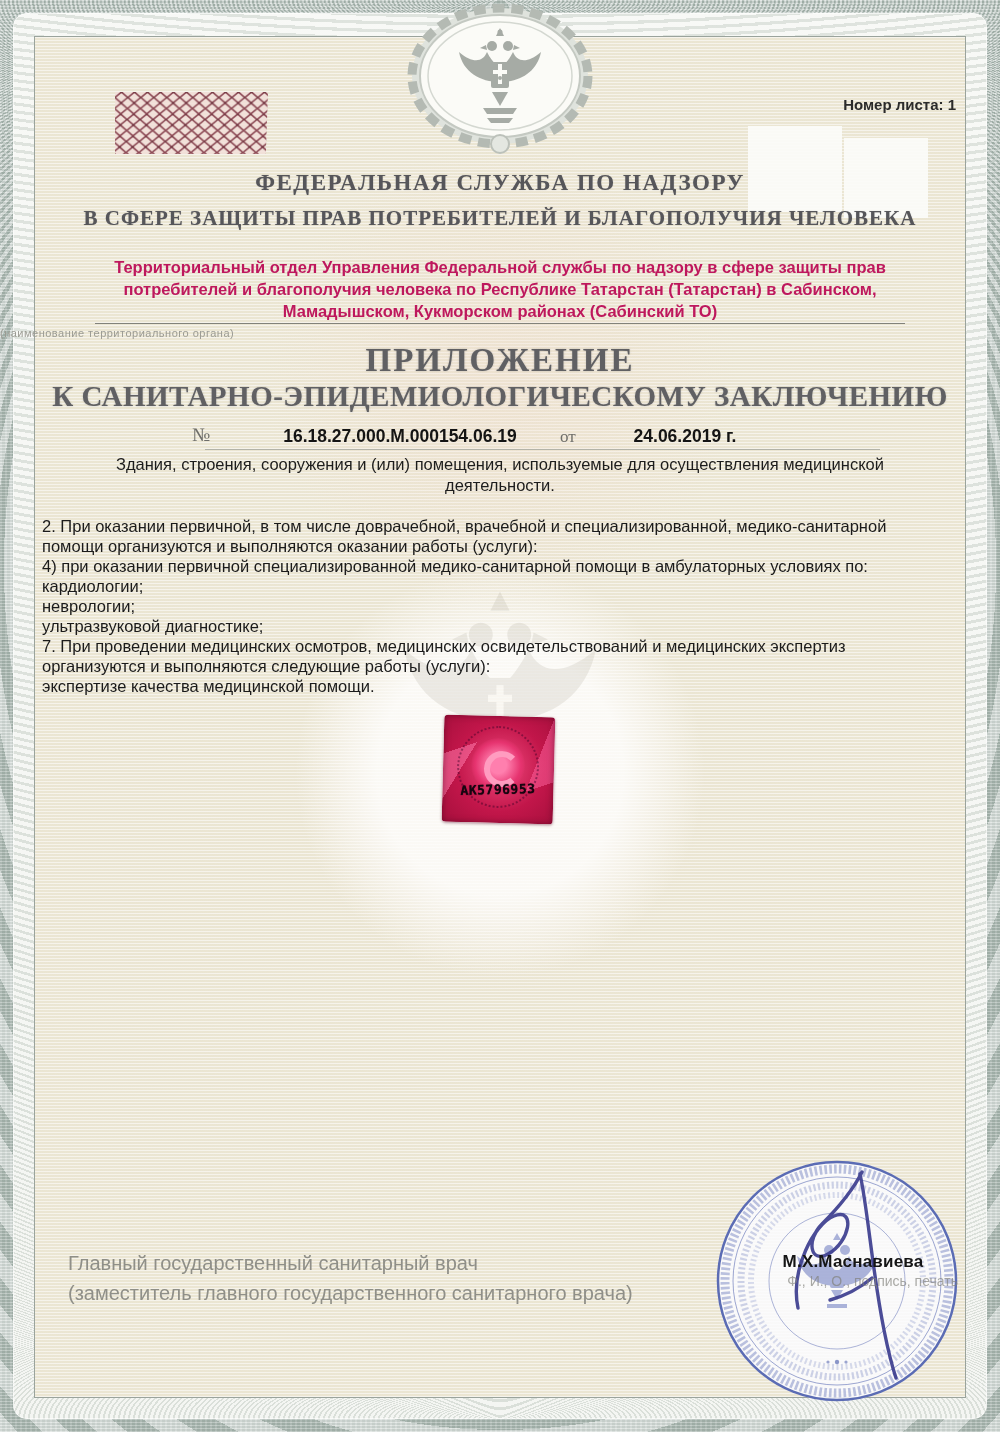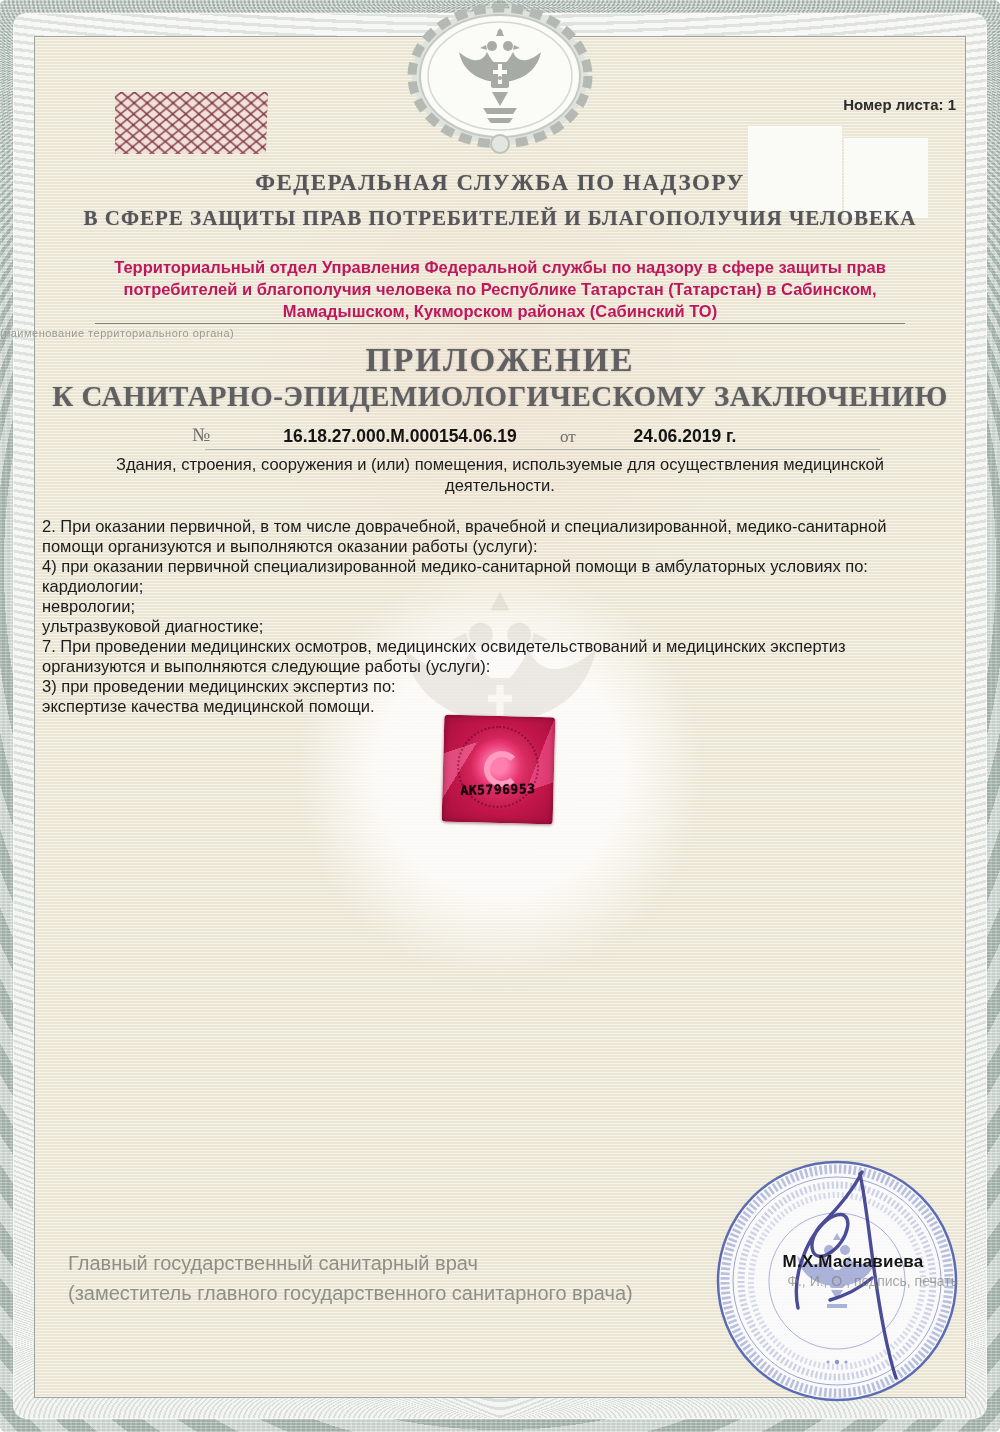--- a/index.html
+++ b/index.html
@@ -1,18 +1,18 @@
 <!DOCTYPE html>
 <html><head>
 <meta charset="utf-8">
 <style>
   html,body{margin:0;padding:0;background:#ffffff;}
   .document{
     position:relative;width:1000px;height:1432px;overflow:hidden;
-    font-family:"Liberation Sans",sans-serif;background:#f4f5f2;border-radius:6px;
+    font-family:"Liberation Sans",sans-serif;background:#f4f5f2;
   }
   
   .frame-outer{
     position:absolute;inset:0;
     background:
       repeating-radial-gradient(ellipse 90px 22px at 50% 0%, rgba(255,255,255,.35) 0 2px, rgba(120,140,130,.18) 2px 4px),
       repeating-linear-gradient(0deg, rgba(255,255,255,.30) 0 1px, rgba(108,128,118,.16) 1px 3px),
       repeating-linear-gradient(90deg, rgba(255,255,255,.18) 0 2px, rgba(110,130,120,.10) 2px 5px),
       #b9c4bf;
   }
@@ -205,21 +205,20 @@
 
   <div class="body-text">
     <div>2. При оказании первичной, в том числе доврачебной, врачебной и специализированной, медико-санитарной</div>
     <div>помощи организуются и выполняются оказании работы (услуги):</div>
     <div>4) при оказании первичной специализированной медико-санитарной помощи в амбулаторных условиях по:</div>
     <div>кардиологии;</div>
     <div>неврологии;</div>
     <div>ультразвуковой диагностике;</div>
     <div>7. При проведении медицинских осмотров, медицинских освидетельствований и медицинских экспертиз</div>
     <div>организуются и выполняются следующие работы (услуги):</div>
-    <div>3) при проведении медицинских экспертиз по:</div>
     <div>экспертизе качества медицинской помощи.</div>
   </div>
 
   <div class="holo">
     <div class="holo-ring"></div>
     <div class="holo-c"></div>
     <div class="holo-code">АК5796953</div>
   </div>
 
   <div class="role">

